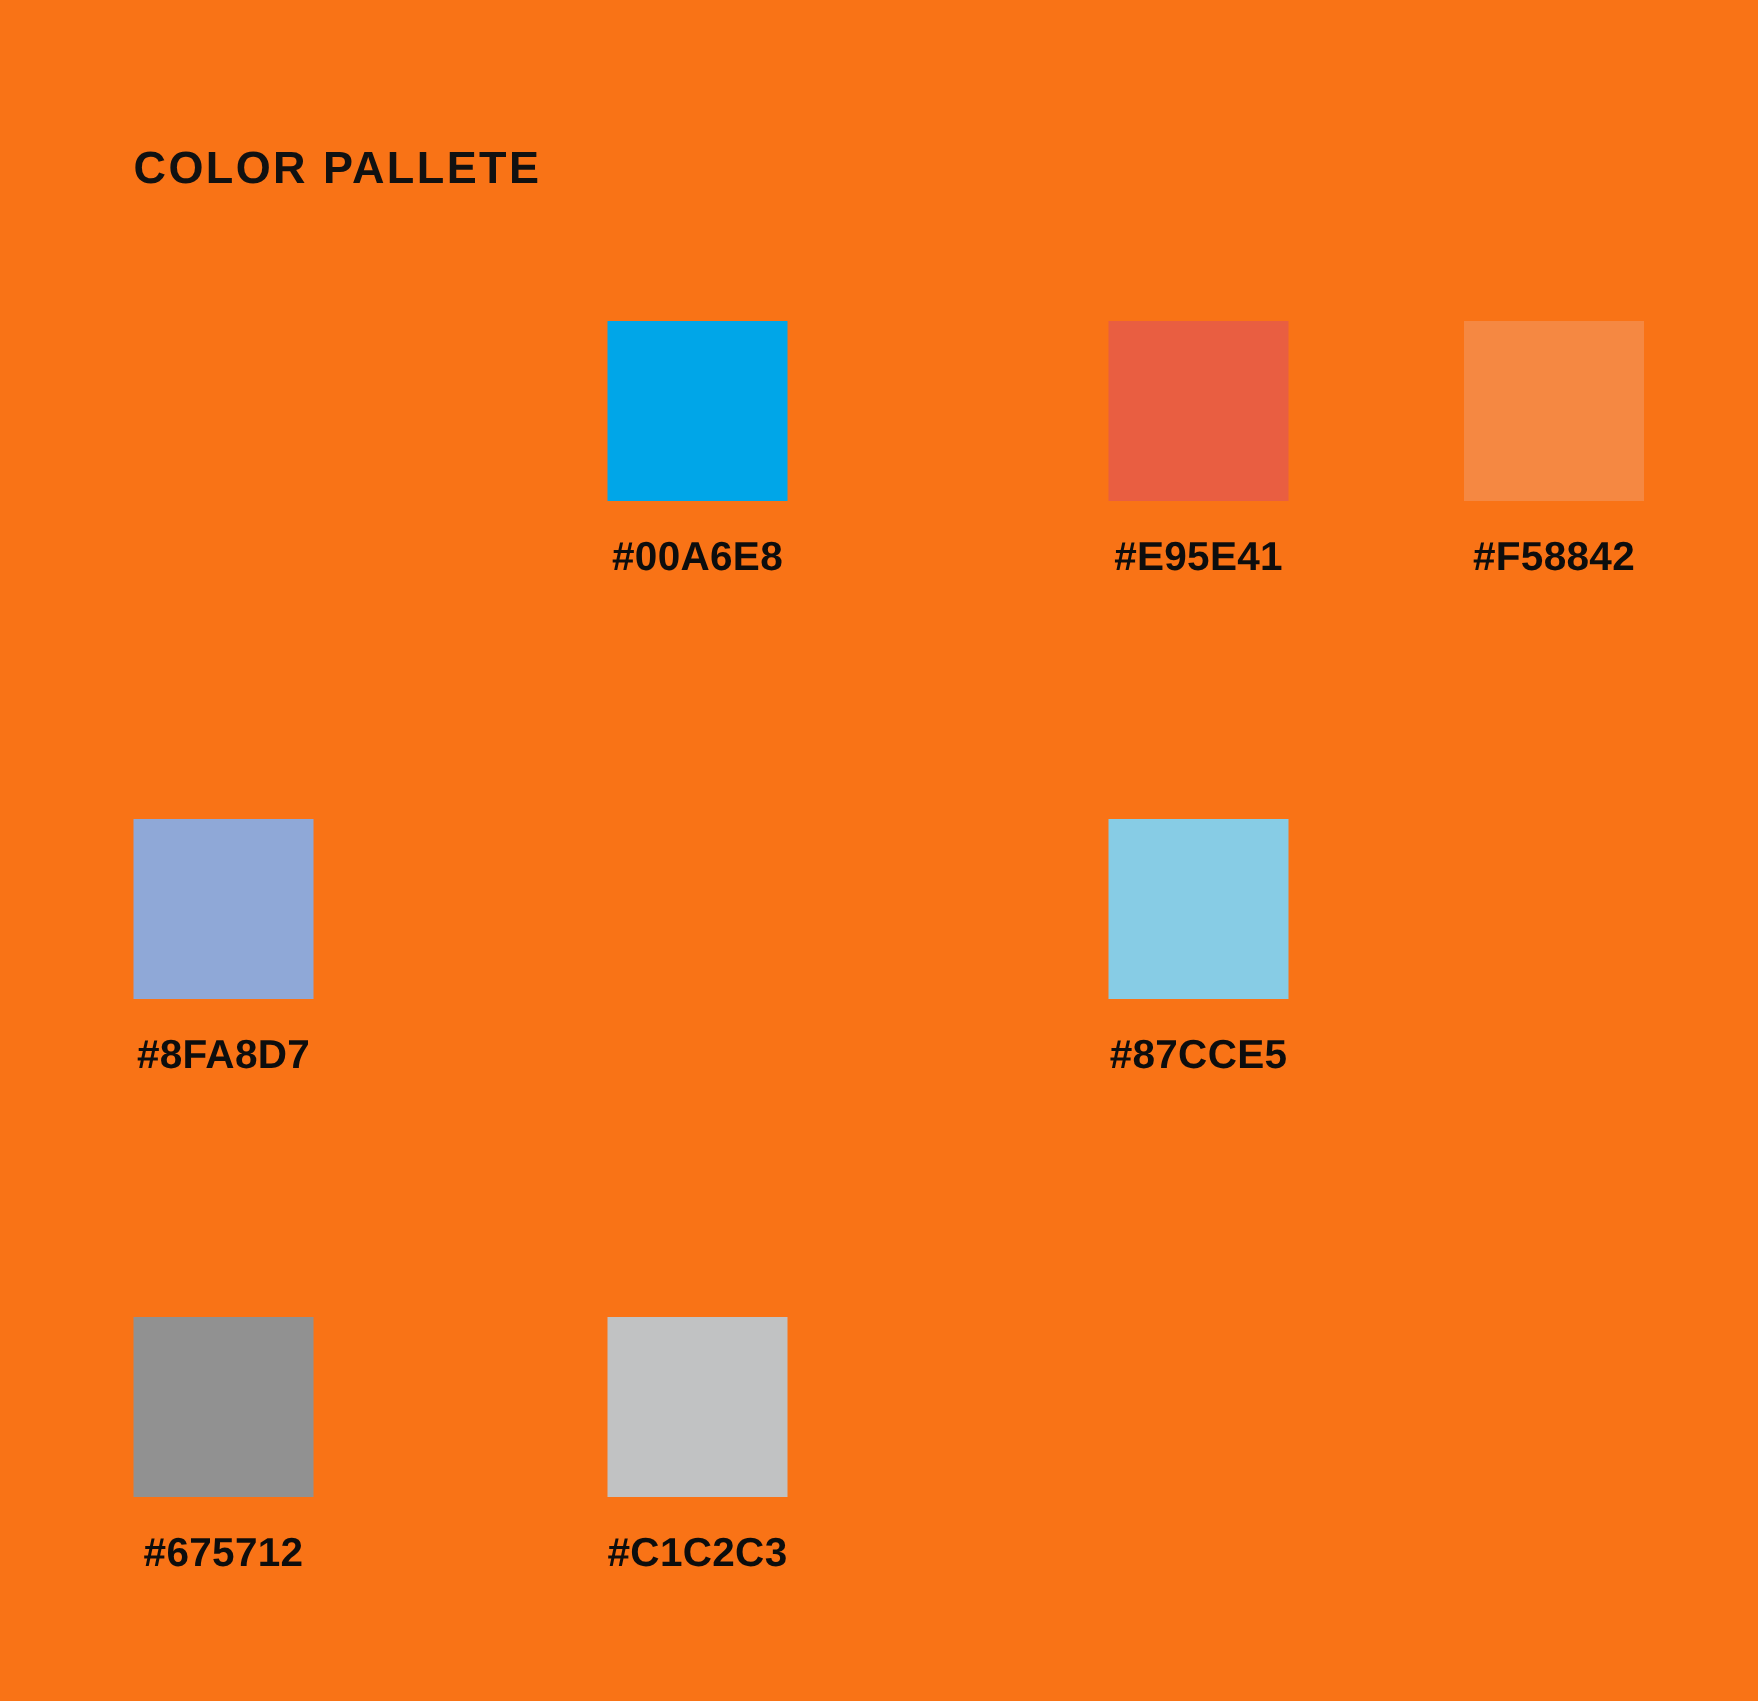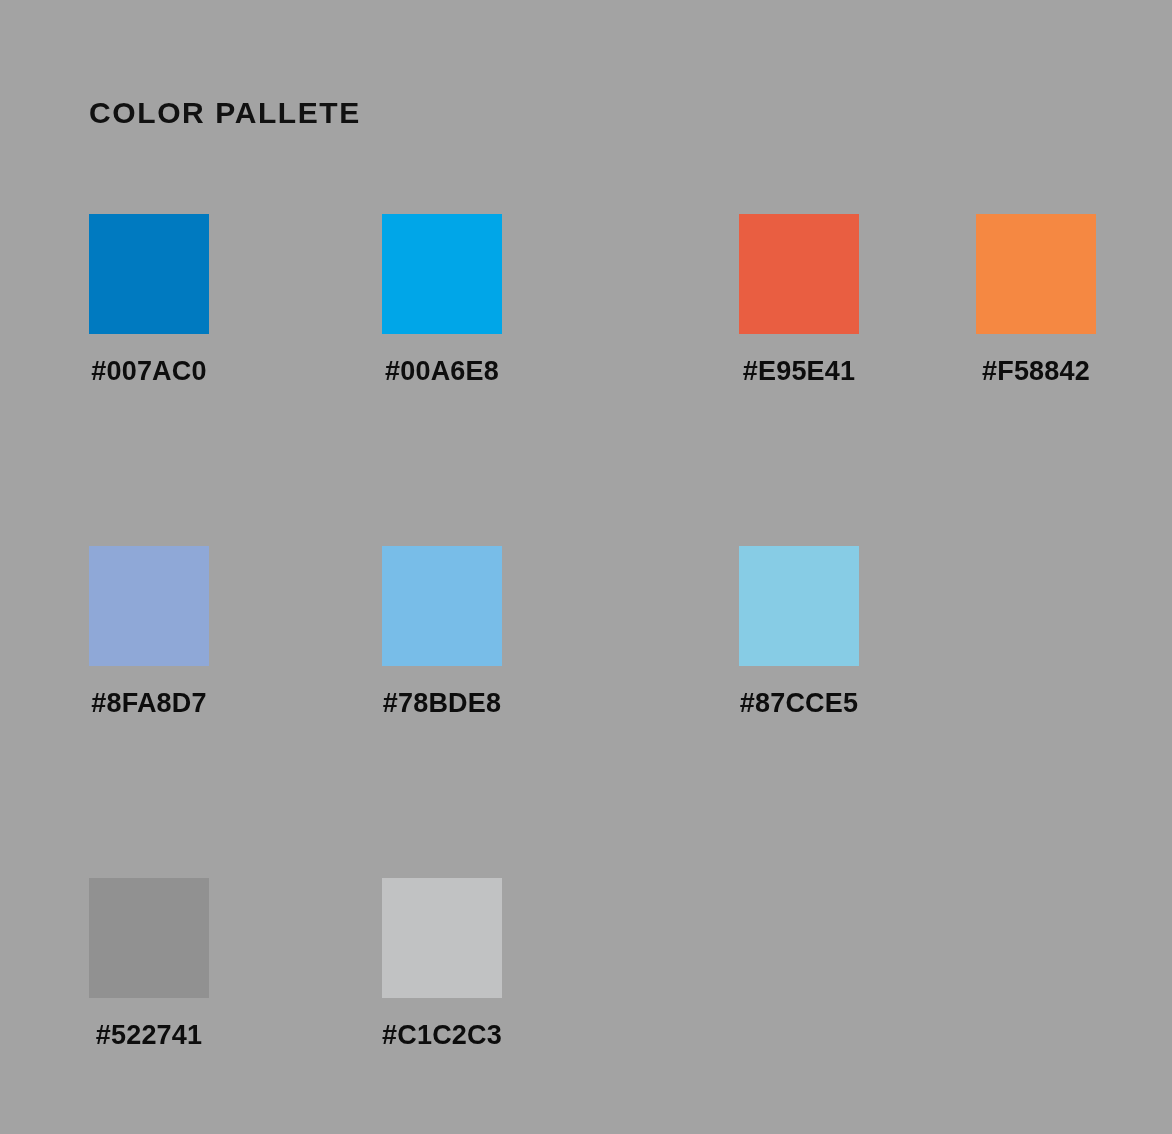--- a/index.html
+++ b/index.html
@@ -46,21 +46,21 @@
     height: 332px;
   }
 
   .swatch-cell {
     position: absolute;
     top: 0;
     width: 200px;
   }
 
   .swatch-cell.col-0 { left: 89px; }
-  .swatch-cell.col-1 { left: 382px; }
+  .swatch-cell.col-1 { left: 405px; }
   .swatch-cell.col-2 { left: 739px; }
   .swatch-cell.col-3 { left: 976px; }
 
   .swatch-chip {
     width: 120px;
     height: 120px;
     display: block;
   }
 
   .swatch-label {
@@ -73,64 +73,56 @@
     font-weight: 700;
     letter-spacing: 0.2px;
     color: #0D0D0D;
     line-height: 32px;
     white-space: nowrap;
   }
 </style>
 </head>
 <body style="background-color: rgb(255, 255, 255);">
 
-<div class="page" style="background-color: #a3a3a3;">
+<div class="page" style="background-color: #f97316;">
 
   <h1 class="page-title">COLOR PALLETE</h1>
 
   <div class="palette-grid">
 
     <div class="palette-row">
-      <div class="swatch-cell col-0">
-        <div class="swatch-chip" style="background-color: rgb(0, 122, 192);"></div>
-        <div class="swatch-label">#007AC0</div>
-      </div>
       <div class="swatch-cell col-1">
         <div class="swatch-chip" style="background-color: rgb(0, 166, 232);"></div>
         <div class="swatch-label">#00A6E8</div>
       </div>
       <div class="swatch-cell col-2">
         <div class="swatch-chip" style="background-color: rgb(233, 94, 65);"></div>
         <div class="swatch-label">#E95E41</div>
       </div>
       <div class="swatch-cell col-3">
         <div class="swatch-chip" style="background-color: rgb(245, 136, 66);"></div>
         <div class="swatch-label">#F58842</div>
       </div>
     </div>
 
     <div class="palette-row">
       <div class="swatch-cell col-0">
         <div class="swatch-chip" style="background-color: rgb(143, 168, 215);"></div>
         <div class="swatch-label">#8FA8D7</div>
       </div>
-      <div class="swatch-cell col-1">
-        <div class="swatch-chip" style="background-color: rgb(120, 189, 232);"></div>
-        <div class="swatch-label">#78BDE8</div>
-      </div>
       <div class="swatch-cell col-2">
         <div class="swatch-chip" style="background-color: rgb(135, 204, 229);"></div>
         <div class="swatch-label">#87CCE5</div>
       </div>
     </div>
 
     <div class="palette-row">
       <div class="swatch-cell col-0">
         <div class="swatch-chip" style="background-color: rgb(145, 145, 145);"></div>
-        <div class="swatch-label">#522741</div>
+        <div class="swatch-label">#675712</div>
       </div>
       <div class="swatch-cell col-1">
         <div class="swatch-chip" style="background-color: rgb(193, 194, 195);"></div>
         <div class="swatch-label">#C1C2C3</div>
       </div>
       <div class="swatch-cell col-2 is-empty">
         
         
       </div>
       <div class="swatch-cell col-3 is-empty">

